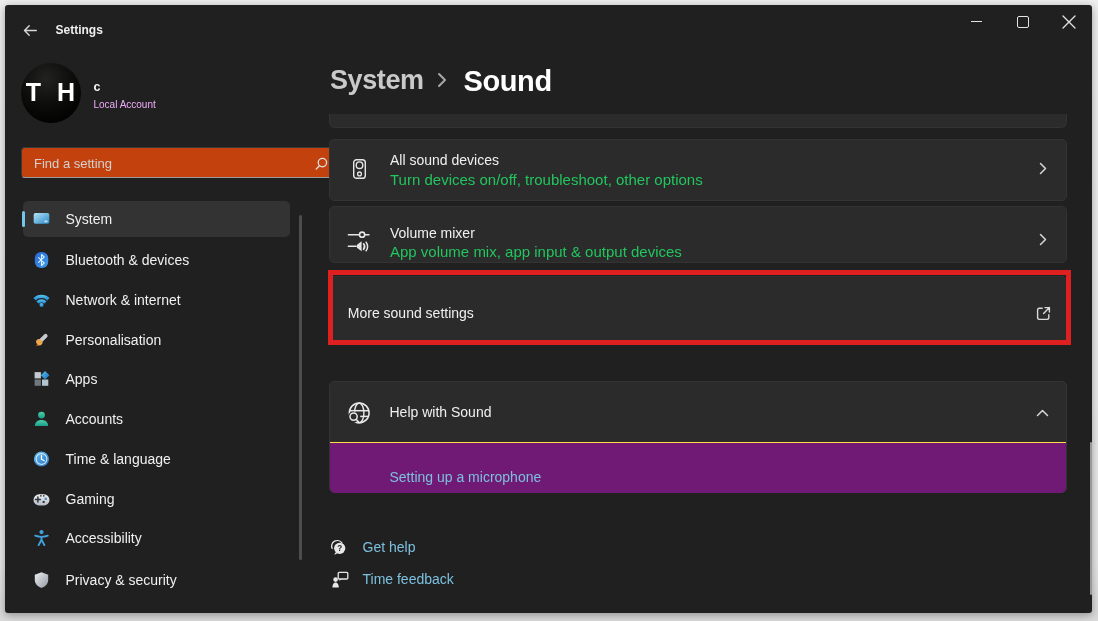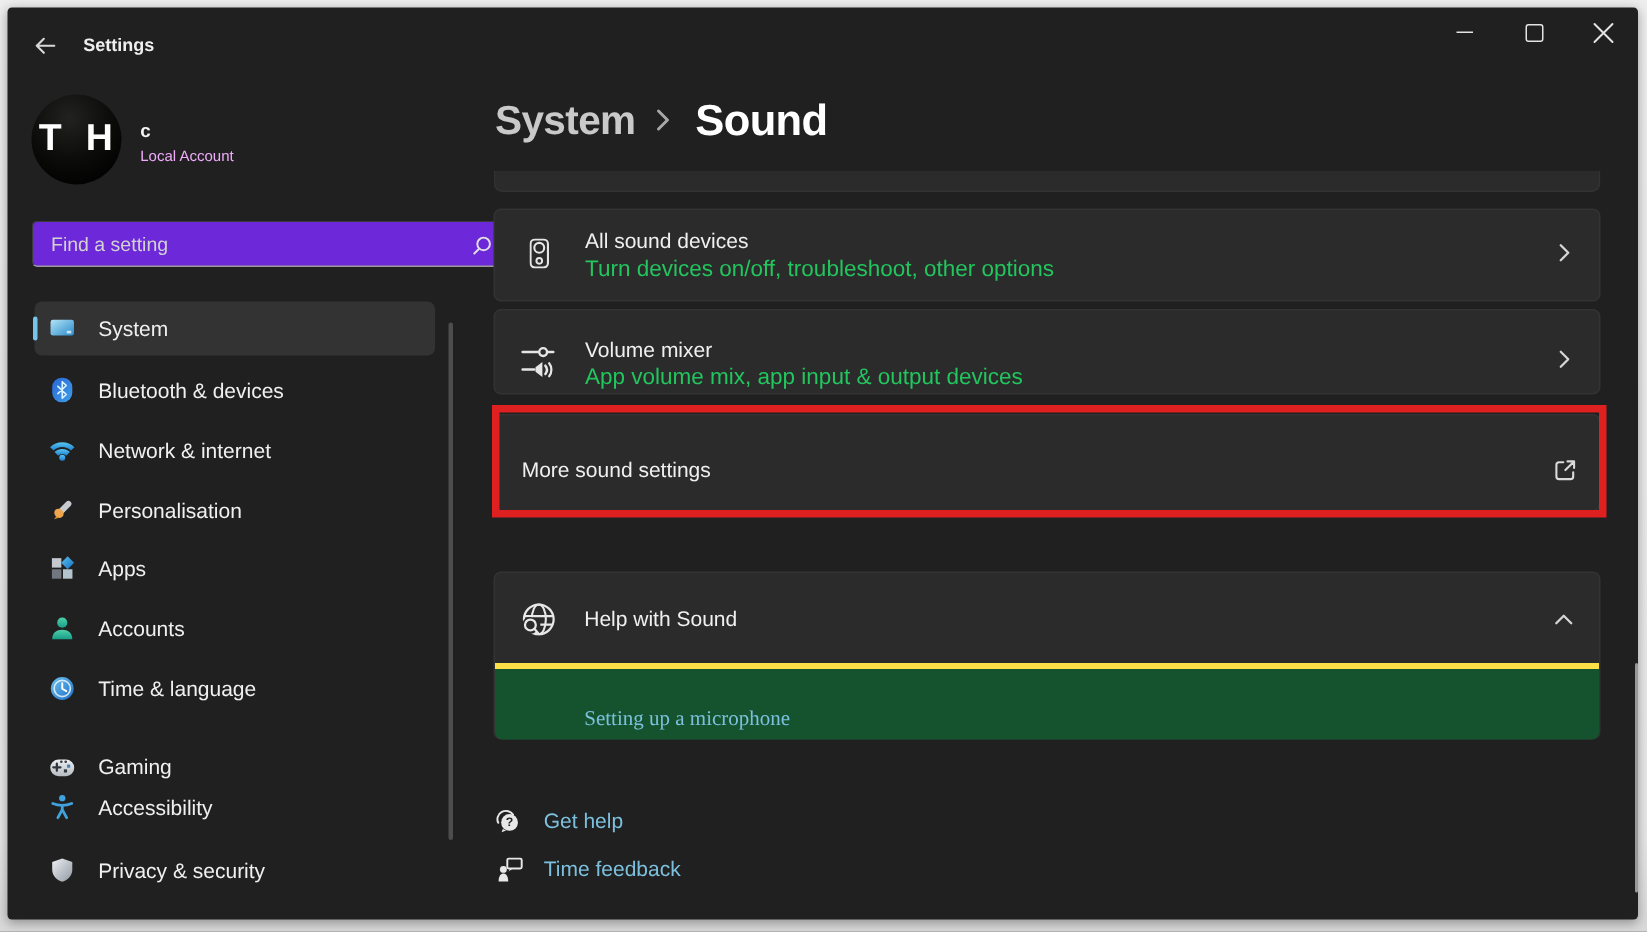--- a/index.html
+++ b/index.html
@@ -29,21 +29,21 @@
   <svg class="abs" style="left:1056.5px; top:9.6px;" width="14" height="14" viewBox="0 0 14 14">
     <path d="M1 1 L13 13 M13 1 L1 13" stroke="#e4e4e4" stroke-width="1.3" fill="none" stroke-linecap="round"></path>
   </svg>
 
   <div class="abs" style="left:15.5px; top:57.5px; width:60px; height:60px; border-radius:50%; background:radial-gradient(circle at 42% 26%, #222220 0%, #0c0c0a 48%, #020202 80%); display:flex; align-items:center; justify-content:center;">
     <span style="color:#fff; font-size:25px; font-weight:700; letter-spacing:16px; margin-left:16px;">TH</span>
   </div>
   <div class="abs" style="left:88.5px; top:75px; font-size:12.5px; font-weight:700; color:#f2f2f2;">c</div>
   <div class="abs" style="left:88.5px; top:93.5px; font-size:10px; color:#f0abfc;">Local Account</div>
 
-  <div class="abs" style="left:16px; top:142px; width:320px; height:31px; background:#6d28d9; border:1px solid #3a3a3a; border-bottom:1px solid #9b9b9b; border-radius:4px;">
+  <div class="abs" style="left:16px; top:142px; width:320px; height:31px; background:#c2410c; border:1px solid #3a3a3a; border-bottom:1px solid #9b9b9b; border-radius:4px;">
     <span style="position:absolute; left:12px; top:50%; transform:translateY(-50%); font-size:13px; color:#d2d2d2;">Find a setting</span>
     <svg style="position:absolute; right:12px; top:9px;" width="13" height="13" viewBox="0 0 13 13">
       <circle cx="7.4" cy="5.6" r="4.2" stroke="#e0e0e0" stroke-width="1.3" fill="none"></circle>
       <path d="M4.4 8.8 L1.2 12" stroke="#e0e0e0" stroke-width="1.3" stroke-linecap="round"></path>
     </svg>
   </div>
 
   <div id="nav">
       <div class="navitem" style="top:196px;background:#333333;">
         <div style="position:absolute; left:-0.5px; top:10px; width:3.2px; height:16px; border-radius:2px; background:#77c4ea;"></div>
@@ -129,21 +129,21 @@
                 <stop offset="0" stop-color="#6cc2f0"></stop>
                 <stop offset="1" stop-color="#1f6fc4"></stop>
               </linearGradient>
             </defs>
             <circle cx="8.5" cy="8.5" r="7.6" fill="url(#g7)"></circle>
             <circle cx="8.5" cy="8.5" r="5.4" fill="none" stroke="#eaf6fd" stroke-width="1.1" opacity="0.85"></circle>
             <path d="M8.5 5 V8.7 L11.2 10.2" stroke="#ffffff" stroke-width="1.3" fill="none" stroke-linecap="round"></path>
           </svg></div>
         <div class="navlabel">Time &amp; language</div>
       </div>
-      <div class="navitem" style="top:488px;">
+      <div class="navitem" style="top:476px;">
         <div class="navicon"><svg viewBox="0 0 17 17">
             <defs>
               <linearGradient id="g8" x1="0" y1="0" x2="0" y2="1">
                 <stop offset="0" stop-color="#eceff2"></stop>
                 <stop offset="1" stop-color="#b6bcc3"></stop>
               </linearGradient>
             </defs>
             <rect x="0.5" y="3.8" width="16" height="11.2" rx="5.6" fill="url(#g8)"></rect>
             <path d="M4.9 6.6 V11.4 M2.5 9 H7.3" stroke="#32373d" stroke-width="1.5" stroke-linecap="round"></path>
             <circle cx="7.9" cy="5.3" r="0.85" fill="#32373d"></circle>
@@ -233,21 +233,21 @@
         <path d="M13.2 16.4 H21" stroke="#e8e8e8" stroke-width="1.5" fill="none"></path>
         <circle cx="6.5" cy="17" r="5.6" fill="#2b2b2b"></circle>
         <circle cx="6.6" cy="16.6" r="3.6" stroke="#e8e8e8" stroke-width="1.5" fill="none"></circle>
         <path d="M9.4 19.4 L11.8 22.2" stroke="#e8e8e8" stroke-width="1.5" stroke-linecap="round"></path>
       </svg>
       <div class="ctitle" style="position:absolute; left:59.5px; top:50%; transform:translateY(-50%);">Help with Sound</div>
       <svg style="position:absolute; right:16.5px; top:27.2px;" width="13" height="8" viewBox="0 0 13 8">
         <path d="M1.5 6.5 L6.5 1.5 L11.5 6.5" stroke="#d6d6d6" stroke-width="1.5" fill="none" stroke-linecap="round" stroke-linejoin="round"></path>
       </svg>
     </div>
-    <div style="position:absolute; left:0; top:60.4px; width:100%; height:51px; background:#14532d; border-top:4px solid #fde047; border-radius:0 0 5px 5px;font-family:Liberation Serif, serif;">
+    <div style="position:absolute; left:0; top:60.4px; width:100%; height:51px; background:#701a75; border-top:1px solid #fde047; border-radius:0 0 5px 5px;">
       <span class="link" style="position:absolute; left:59.5px; top:26px;">Setting up a microphone</span>
     </div>
   </div>
 
   <svg class="abs" style="left:324.5px; top:533.5px;" width="17" height="17" viewBox="0 0 17 17">
     <path d="M2.2 9.5 C1 7.5 1.6 3.6 4.6 2.2 C7.4 0.9 10.6 1.8 12 4" stroke="#e8e8e8" stroke-width="1.3" fill="none" stroke-linecap="round"></path>
     <circle cx="9.7" cy="9.3" r="5.6" fill="#e8e8e8"></circle>
     <path d="M5.2 13.6 L4.4 15.8 L7.4 14.6" fill="#e8e8e8"></path>
     <text x="9.7" y="11.8" font-size="8.2" font-weight="bold" fill="#202020" text-anchor="middle" font-family="Liberation Sans, sans-serif">?</text>
   </svg>

